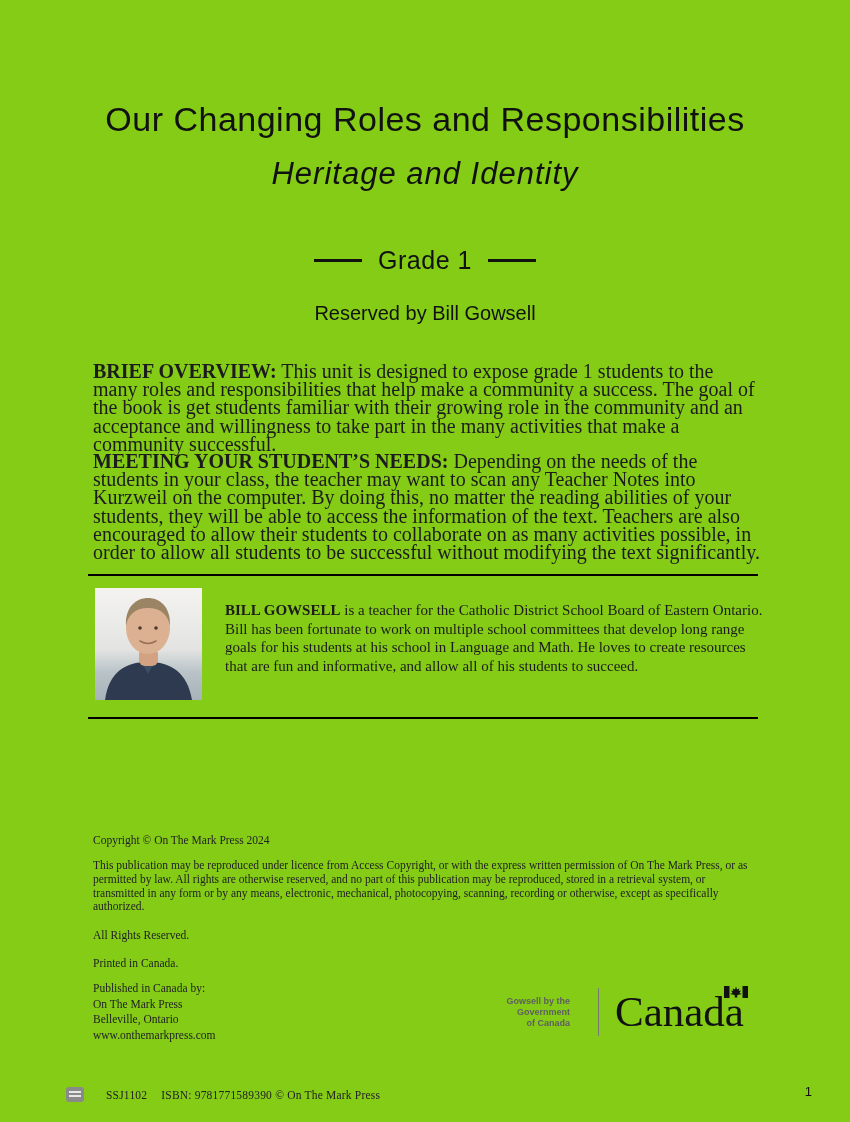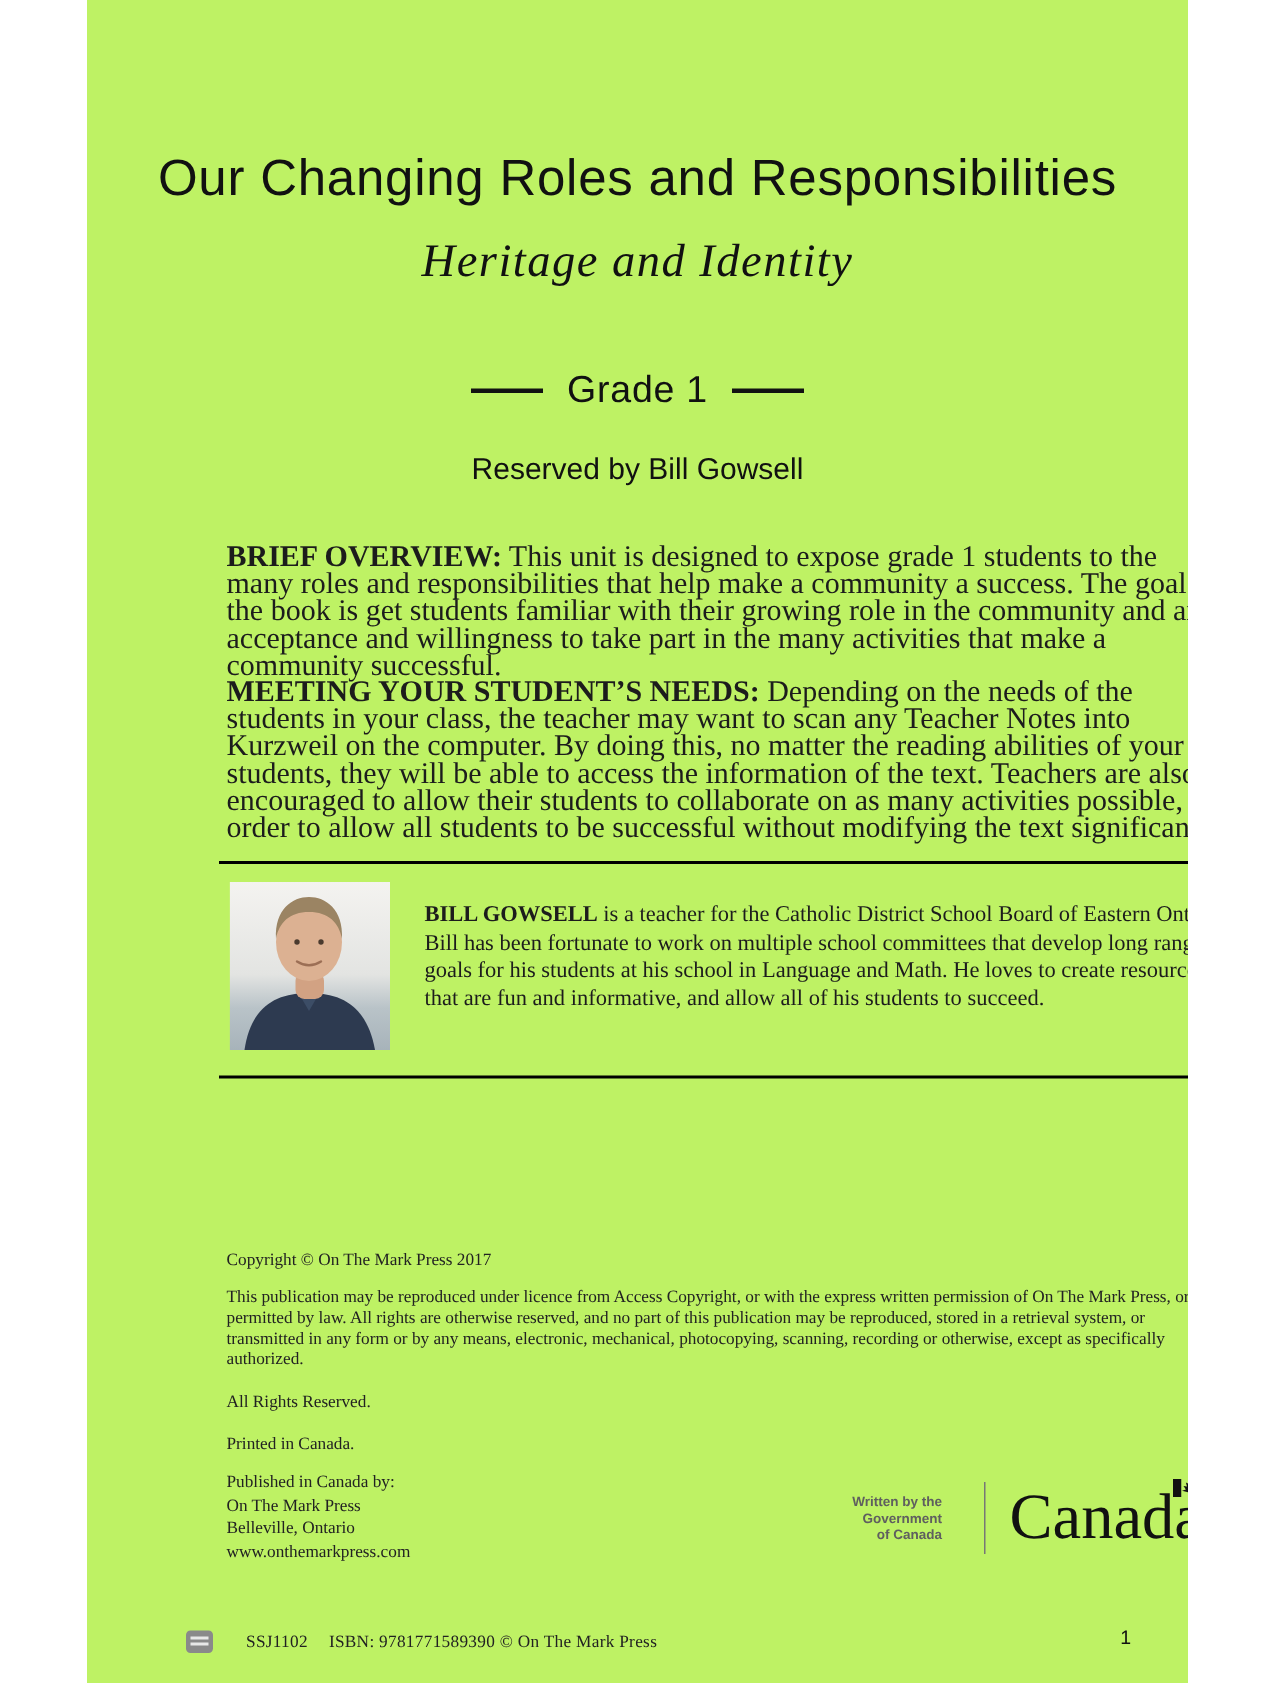--- a/index.html
+++ b/index.html
@@ -1,37 +1,37 @@
 <!DOCTYPE html>
 <html><head>
 <meta charset="utf-8">
 <style>
   * { margin: 0; padding: 0; box-sizing: border-box; }
   html, body { background: #ffffff; }
   body { font-family: "Liberation Serif", serif; color: #1a1a1a; }
   .page {
     position: relative;
-    width: 734px;
+    width: 850px;
     height: 1122px;
-    background: #bef264;
+    background: #84cc16;
     overflow: hidden;
     margin: 0 auto;
   }
   
   .title {
     position: absolute; top: 100px; left: 0; right: 0;
     text-align: center;
     font-family: "Liberation Sans", sans-serif;
     font-size: 34px; font-weight: 400; letter-spacing: 0.5px;
     color: #111;
   }
   .subtitle {
     position: absolute; top: 156px; left: 0; right: 0;
     text-align: center;
-    font-family: Liberation Serif, serif;
+    font-family: Liberation Sans, sans-serif;
     font-style: italic;
     font-size: 31px; font-weight: 400; letter-spacing: 1px;
     color: #111;
   }
   .grade-row {
     position: absolute; top: 246px; left: 0; right: 0;
     display: flex; align-items: center; justify-content: center;
     gap: 16px;
   }
   .grade-dash {
@@ -178,35 +178,35 @@
       <circle cx="45" cy="40" r="1.8" fill="#4a3a2e"></circle>
       <circle cx="61" cy="40" r="1.8" fill="#4a3a2e"></circle>
       <path d="M45 53 Q53 58 61 53" stroke="#9c6f55" stroke-width="1.6" fill="none" stroke-linecap="round"></path>
     </svg>
   </div>
 
   <p class="bio-text"><span class="lead-label">BILL GOWSELL</span><span> is a teacher for the Catholic District School Board of Eastern Ontario. Bill has been fortunate to work on multiple school committees that develop long range goals for his students at his school in Language and Math. He loves to create resources that are fun and informative, and allow all of his students to succeed.</span></p>
 
   <div class="rule rule-bottom"></div>
 
-  <div class="small-text copyright-line">Copyright © On The Mark Press 2017</div>
+  <div class="small-text copyright-line">Copyright © On The Mark Press 2024</div>
   <div class="small-text legal-para">This publication may be reproduced under licence from Access Copyright, or with the express written permission of On The Mark Press, or as permitted by law. All rights are otherwise reserved, and no part of this publication may be reproduced, stored in a retrieval system, or transmitted in any form or by any means, electronic, mechanical, photocopying, scanning, recording or otherwise, except as specifically authorized.</div>
   <div class="small-text rights-line">All Rights Reserved.</div>
   <div class="small-text printed-line">Printed in Canada.</div>
 
   <div class="small-text published-block">
     <div>Published in Canada by:</div>
     <div>On The Mark Press</div>
     <div>Belleville, Ontario</div>
     <div><a class="website">www.onthemarkpress.com</a></div>
   </div>
 
   <div class="canada-logo">
     <div class="funded-text">
-      <div>Written by the</div>
+      <div>Gowsell by the</div>
       <div>Government</div>
       <div>of Canada</div>
     </div>
     <div class="canada-divider"></div>
     <div class="canada-wordmark"><span>Canada</span>
       <svg class="canada-flag" viewBox="0 0 24 12" xmlns="http://www.w3.org/2000/svg">
         <rect x="0" y="0" width="5.5" height="12" fill="#111"></rect>
         <rect x="18.5" y="0" width="5.5" height="12" fill="#111"></rect>
         <polygon fill="#111" points="12,0.5 13,3.4 15.4,2.4 14.7,5 17,4.6 15.4,7 18,7.9 13.3,9 13.3,11.5 10.7,11.5 10.7,9 6,7.9 8.6,7 7,4.6 9.3,5 8.6,2.4 11,3.4"></polygon>
       </svg>

